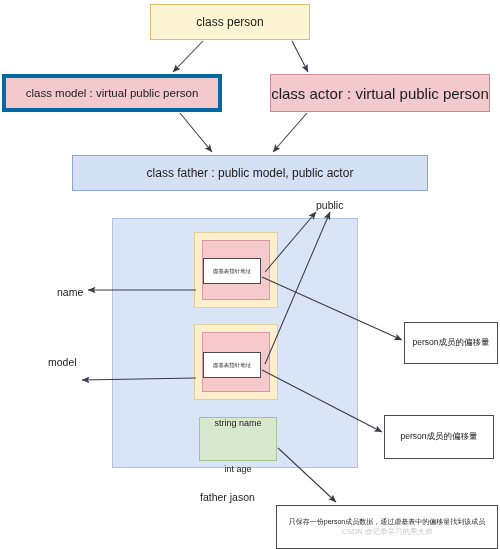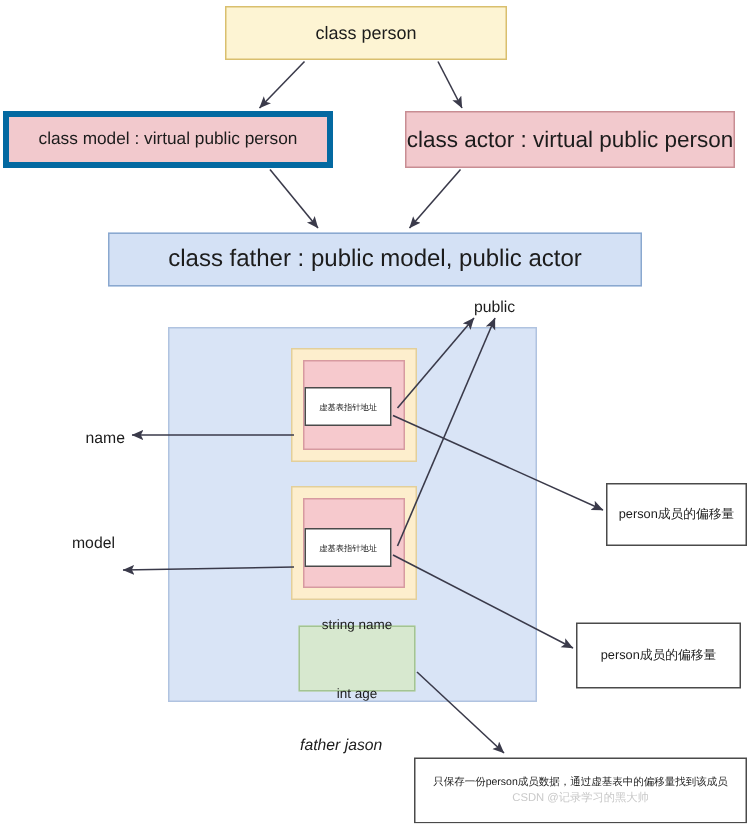--- a/index.html
+++ b/index.html
@@ -19,42 +19,42 @@
     position: absolute;
     box-sizing: border-box;
     display: flex;
     align-items: center;
     justify-content: center;
     text-align: center;
     color: #1c1c1c;
   }
   
   .uml-person {
-    left: 150px; top: 4px; width: 188px; height: 36px;
+    left: 150px; top: 4px; width: 160px; height: 36px;
     background: #fdf4d3;
     border: 1px solid #d9bf6e;
     font-size: 12px;
   }
   .uml-model {
     left: 2px; top: 74px; width: 220px; height: 38px;
     background: #f2c9cd;
     border: 4px solid #0369a1;
     font-size: 11.5px;
   }
   .uml-actor {
     left: 270px; top: 74px; width: 220px; height: 38px;
     background: #f2c9cd;
     border: 1px solid #c88d93;
     font-size: 15px;
   }
   .uml-father {
     left: 72px; top: 155px; width: 356px; height: 36px;
     background: #d4e1f5;
     border: 1px solid #8aa8cf;
-    font-size: 16px;
+    font-size: 12px;
   }
 
   
   .mem-outer {
     left: 112px; top: 218px; width: 246px; height: 250px;
     background: #d9e4f6;
     border: 1px solid #b0c3e0;
   }
   .vbase-outer {
     width: 84px; height: 76px;
@@ -81,21 +81,21 @@
     letter-spacing: 0px;
   }
   .vbase-inner-1 { left: 203px; top: 258px; }
   .vbase-inner-2 { left: 203px; top: 352px; }
   .members-box {
     left: 199px; top: 417px; width: 78px; height: 44px;
     background: #d7e8cf;
     border: 1px solid #a3c493;
     font-size: 9px;
     flex-direction: column;
-    justify-content: center;
+    justify-content: space-between;
     gap: 36px;
   }
 
   
   .anno {
     background: #ffffff;
     border: 1px solid #4a4a4a;
     font-size: 8.5px;
     color: #1c1c1c;
   }
@@ -118,21 +118,21 @@
   
   .label {
     position: absolute;
     font-size: 10.5px;
     color: #1c1c1c;
     white-space: nowrap;
   }
   .label-person { left: 316px; top: 199px; }
   .label-actor  { left: 57px;  top: 286px; }
   .label-model  { left: 48px;  top: 356px; }
-  .label-father { left: 200px; top: 491px; font-style: italic; }
+  .label-father { left: 200px; top: 491px; }
 
   svg.arrows {
     position: absolute;
     left: 0; top: 0;
     width: 500px; height: 549px;
     pointer-events: none;
   }
 </style>
 </head>
 <body>

